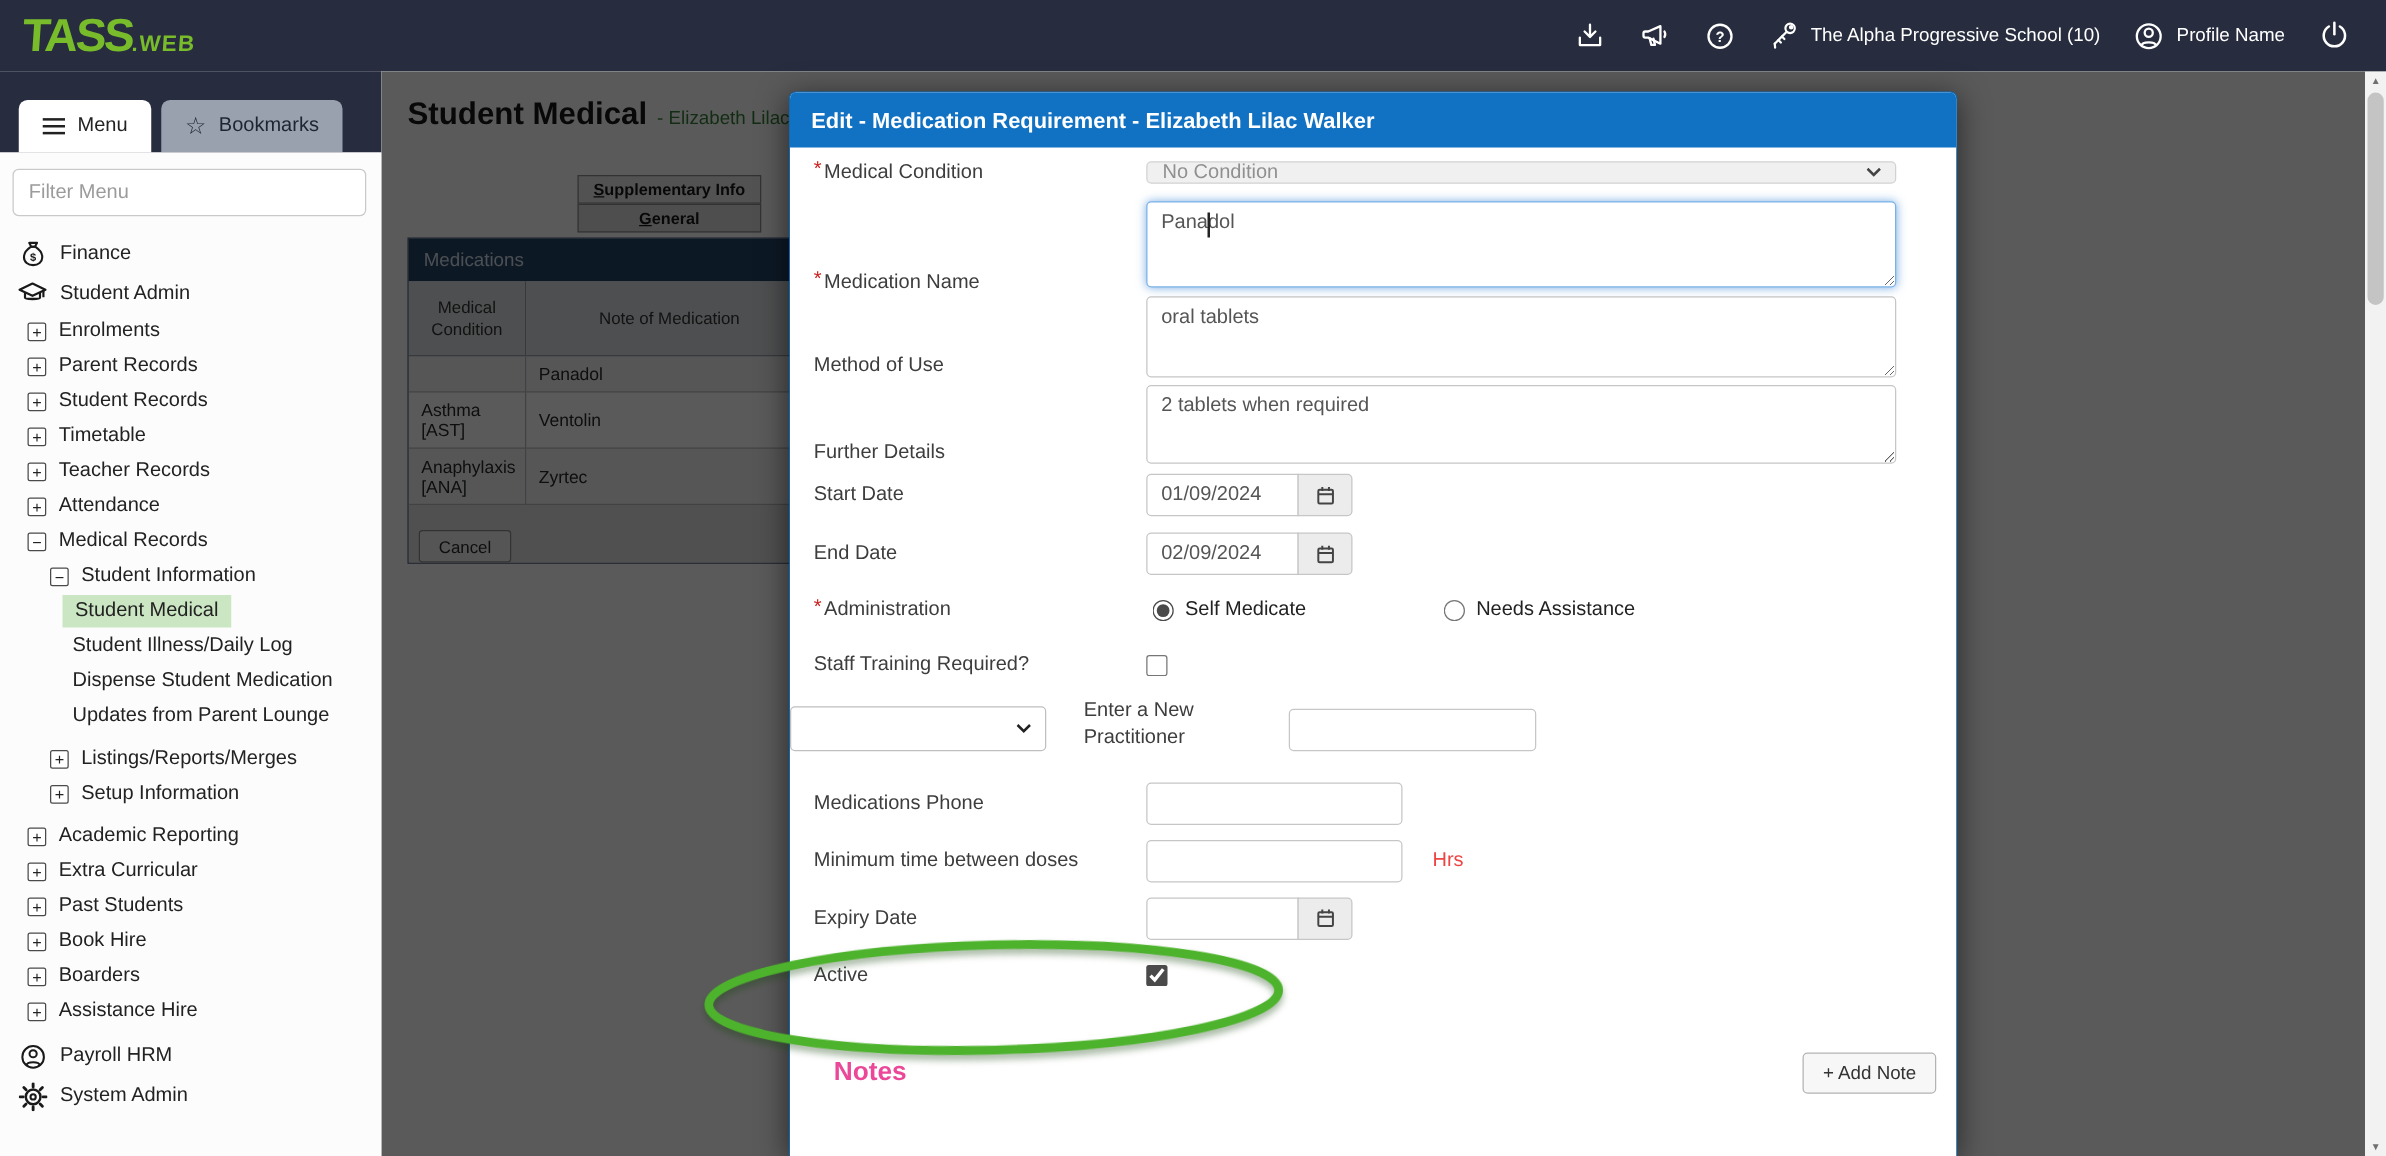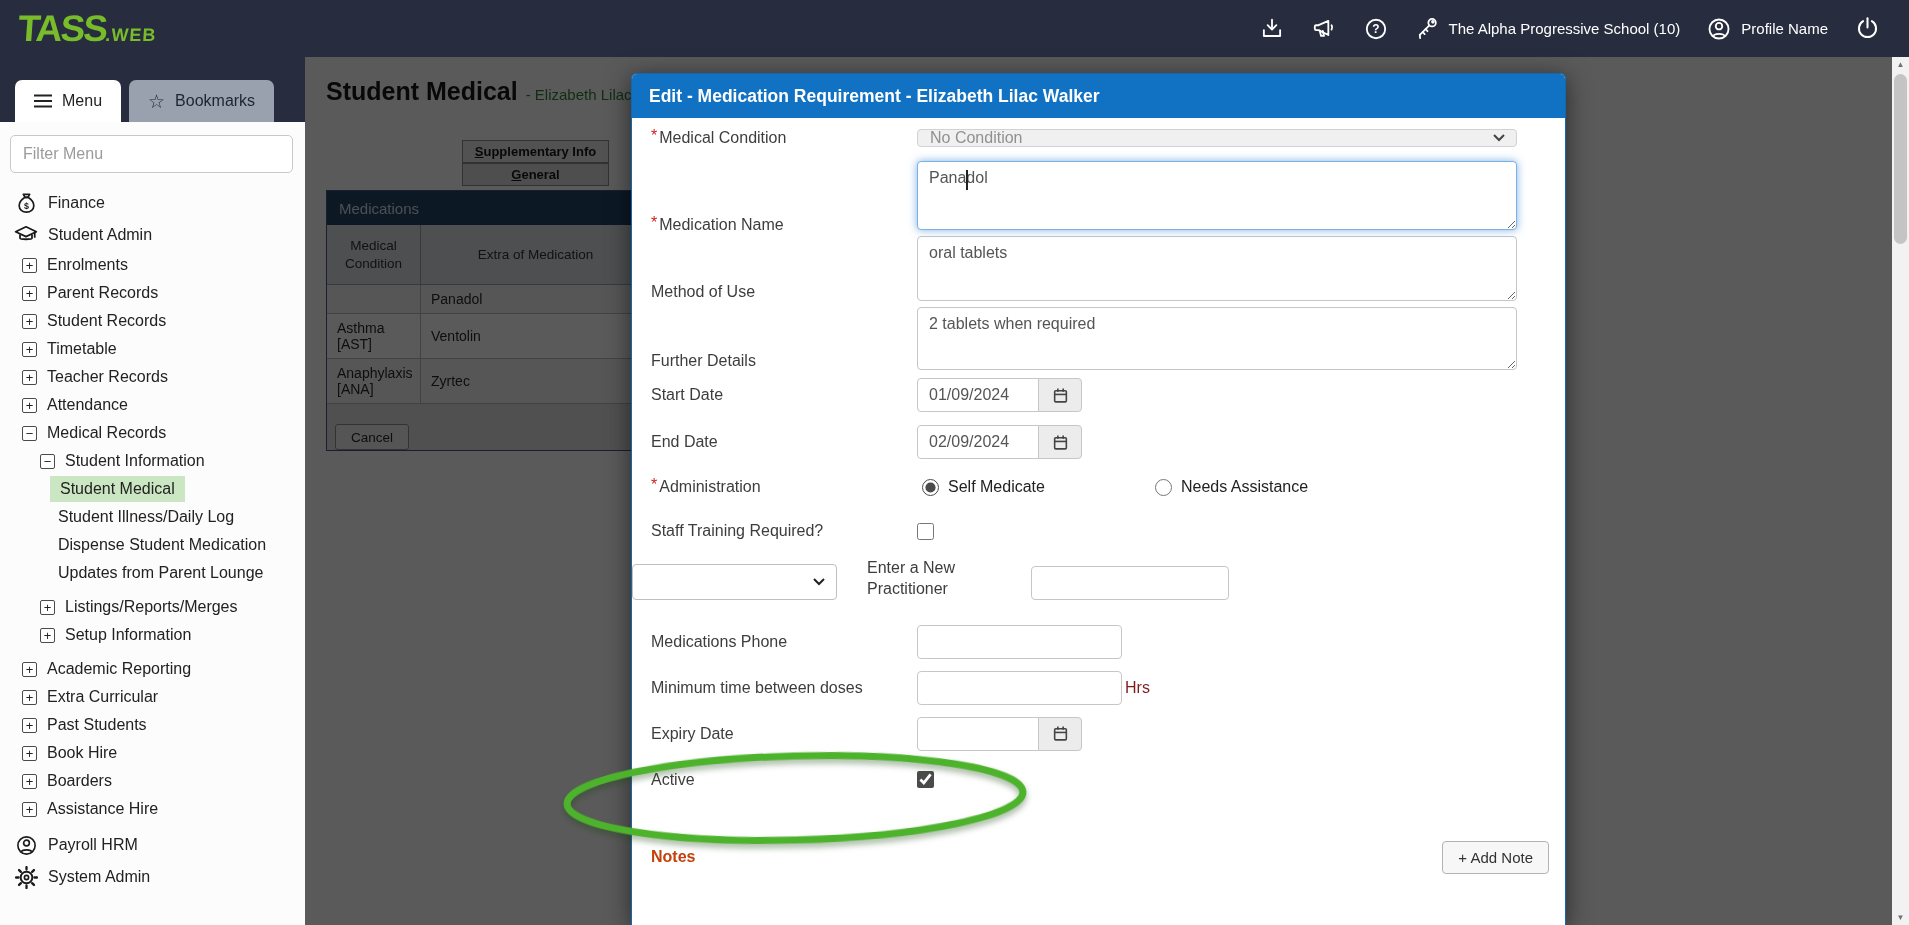--- a/index.html
+++ b/index.html
@@ -86,23 +86,23 @@
   .date-inp { width:122px; border-radius:4px 0 0 4px; }
   .cal-btn { width:44px; height:34px; background:#ececec; border:1px solid #c6c6c6; margin-left:-1px; border-radius:0 4px 4px 0; display:flex; align-items:center; justify-content:center; cursor:pointer; }
   .cb, .rb { width:17px; height:17px; accent-color:#4a4a4a; cursor:pointer; }
   .radio-group { display:flex; align-items:center; gap:9px; font-size:16px; color:#222; }
   .mt-r1{margin-top:11px;} .mt-r2{margin-top:14px;} .mt-r3{margin-top:2px;} .mt-r4{margin-top:6px;}
   .mt-r5{margin-top:8px;} .mt-r6{margin-top:13px;} .mt-r7{margin-top:19px;} .mt-r8{margin-top:26px;}
   .mt-r9{margin-top:18px;} .mt-r10{margin-top:25px;} .mt-r11{margin-top:12px;} .mt-r12{margin-top:12px;}
   .mt-r13{margin-top:20px;}
   .new-prac-lbl { margin-left:30px; width:132px; font-size:16px; color:#3d3d3d; line-height:1.3; }
   .new-prac-inp { margin-left:32px; width:198px; }
-  .unit { margin-left:3px; font-size:16px; color:#7f1d1d; }
+  .unit { margin-left:24px; font-size:16px; color:#ef4444; }
   .notes-head { display:flex; justify-content:space-between; align-items:center; margin:52px 16px 0 19px; }
-  .notes-title { font-size:16px; font-weight:bold; color:#c2410c; }
+  .notes-title { font-size:21px; font-weight:bold; color:#ec4899;margin-left:16px; }
   .add-note-btn { background:#f7f7f7; border:1px solid #b3b3b3; border-radius:4px; height:33px; padding:0 15px; font-size:15px; color:#333; cursor:pointer; }
 
   
   .annot { position:absolute; left:560px; top:748px; z-index:30; pointer-events:none; filter:drop-shadow(0 4px 3px rgba(25,70,15,0.40)); transform:rotate(-1.5deg); }
 
   
   .vscroll { position:absolute; right:0; top:57px; width:17px; bottom:0; background:#f2f2f2; z-index:8; }
   .vs-arrow { height:15px; display:flex; align-items:center; justify-content:center; font-size:8px; color:#707070; }
   .vs-arrow.bottom { position:absolute; bottom:0; left:0; right:0; }
   .vthumb { position:absolute; left:2px; top:17px; width:13px; height:170px; background:#c4c4c4; border-radius:7px; }
@@ -322,21 +322,21 @@
         <span>Supplementary Info</span>
       </div>
     <div class="bgtab tab-general">
         <span>General</span>
       </div>
 
     <section class="panel">
       <div class="panel-head">Medications</div>
       <div class="trow">
         <div class="th c1">Medical Condition</div>
-        <div class="th c2">Extra of Medication</div>
+        <div class="th c2">Note of Medication</div>
         <div class="th c3"></div>
       </div>
       <div class="trow r-alt">
         <div class="td c1"></div>
         <div class="td c2">Panadol</div>
         <div class="td c3"></div>
       </div>
       <div class="trow r-plain">
         <div class="td c1">Asthma [AST]</div>
         <div class="td c2">Ventolin</div>

